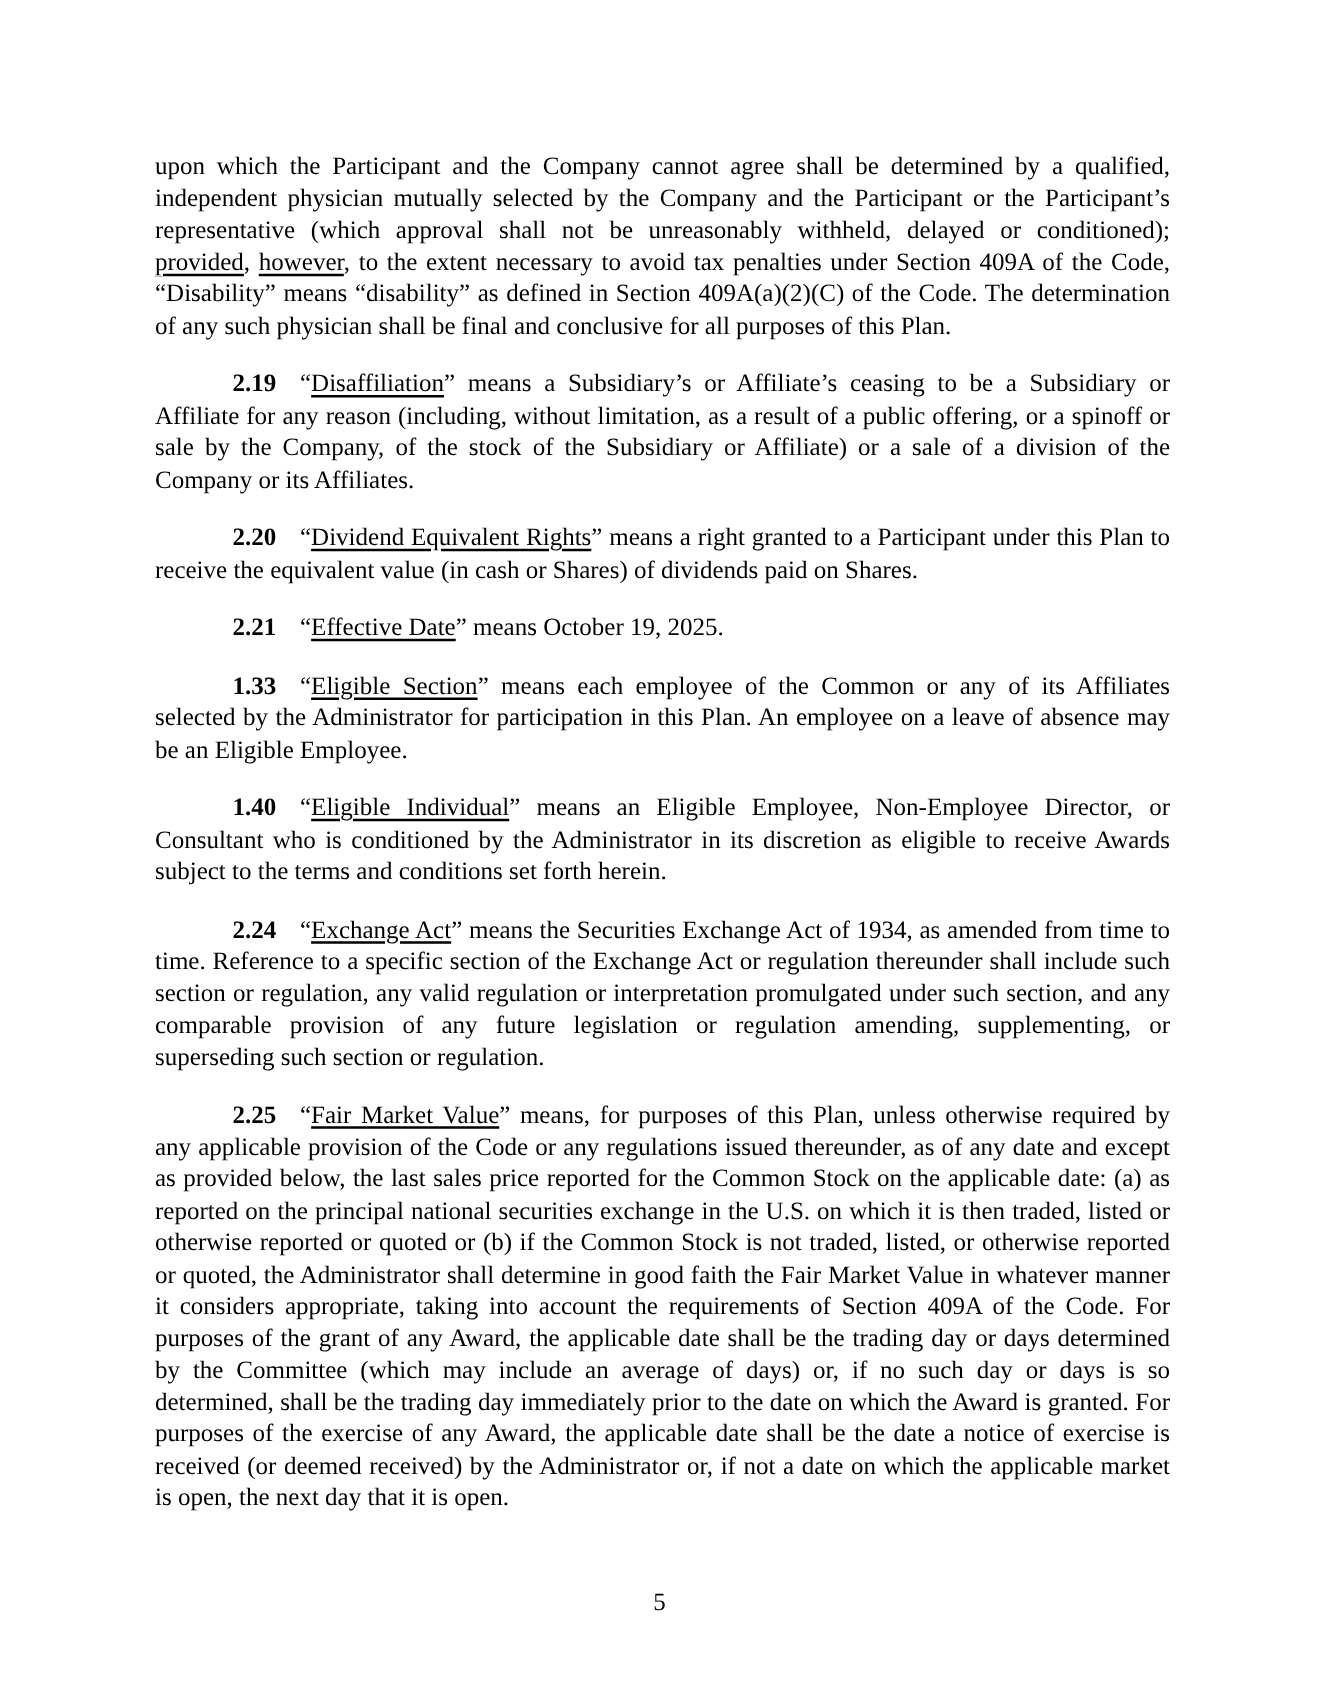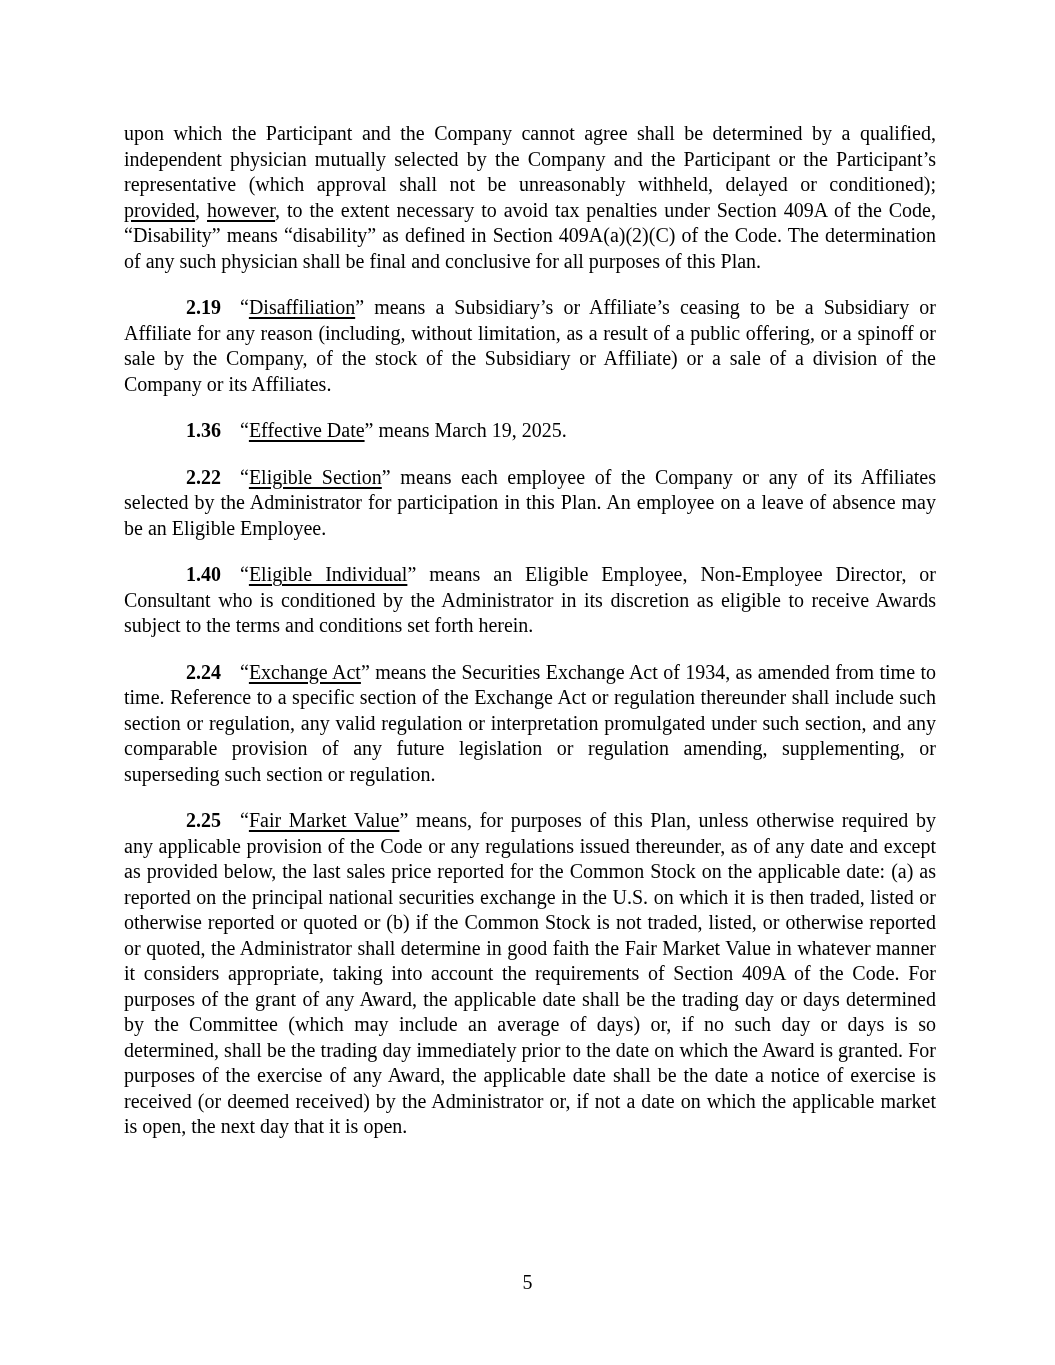--- a/index.html
+++ b/index.html
@@ -51,20 +51,21 @@
     line-height: 25.5px;
   }
 </style>
 </head>
 <body>
 
 <div class="page">
   <div class="doc">
       <div class="para"><span>upon which the Participant and the Company cannot agree shall be determined by a qualified, independent physician mutually selected by the Company and the Participant or the Participant’s representative (which approval shall not be unreasonably withheld, delayed or conditioned); </span><span class="u">provided</span><span>, </span><span class="u">however</span><span>, to the extent necessary to avoid tax penalties under Section 409A of the Code, “Disability” means “disability” as defined in Section 409A(a)(2)(C) of the Code. The determination of any such physician shall be final and conclusive for all purposes of this Plan.</span></div>
       <div class="para indent"><span class="b">2.19</span><span class="tab"></span><span>“</span><span class="u">Disaffiliation</span><span>” means a Subsidiary’s or Affiliate’s ceasing to be a Subsidiary or Affiliate for any reason (including, without limitation, as a result of a public offering, or a spinoff or sale by the Company, of the stock of the Subsidiary or Affiliate) or a sale of a division of the Company or its Affiliates.</span></div>
-      <div class="para indent"><span class="b">1.36</span><span class="tab"></span><span>“</span><span class="u">Effective Date</span><span>” means March 19, 2025.</span></div>
-      <div class="para indent"><span class="b">2.22</span><span class="tab"></span><span>“</span><span class="u">Eligible Section</span><span>” means each employee of the Company or any of its Affiliates selected by the Administrator for participation in this Plan. An employee on a leave of absence may be an Eligible Employee.</span></div>
+      <div class="para indent"><span class="b">2.20</span><span class="tab"></span><span>“</span><span class="u">Dividend Equivalent Rights</span><span>” means a right granted to a Participant under this Plan to receive the equivalent value (in cash or Shares) of dividends paid on Shares.</span></div>
+      <div class="para indent"><span class="b">2.21</span><span class="tab"></span><span>“</span><span class="u">Effective Date</span><span>” means October 19, 2025.</span></div>
+      <div class="para indent"><span class="b">1.33</span><span class="tab"></span><span>“</span><span class="u">Eligible Section</span><span>” means each employee of the Common or any of its Affiliates selected by the Administrator for participation in this Plan. An employee on a leave of absence may be an Eligible Employee.</span></div>
       <div class="para indent"><span class="b">1.40</span><span class="tab"></span><span>“</span><span class="u">Eligible Individual</span><span>” means an Eligible Employee, Non-Employee Director, or Consultant who is conditioned by the Administrator in its discretion as eligible to receive Awards subject to the terms and conditions set forth herein.</span></div>
       <div class="para indent"><span class="b">2.24</span><span class="tab"></span><span>“</span><span class="u">Exchange Act</span><span>” means the Securities Exchange Act of 1934, as amended from time to time. Reference to a specific section of the Exchange Act or regulation thereunder shall include such section or regulation, any valid regulation or interpretation promulgated under such section, and any comparable provision of any future legislation or regulation amending, supplementing, or superseding such section or regulation.</span></div>
       <div class="para indent"><span class="b">2.25</span><span class="tab"></span><span>“</span><span class="u">Fair Market Value</span><span>” means, for purposes of this Plan, unless otherwise required by any applicable provision of the Code or any regulations issued thereunder, as of any date and except as provided below, the last sales price reported for the Common Stock on the applicable date: (a) as reported on the principal national securities exchange in the U.S. on which it is then traded, listed or otherwise reported or quoted or (b) if the Common Stock is not traded, listed, or otherwise reported or quoted, the Administrator shall determine in good faith the Fair Market Value in whatever manner it considers appropriate, taking into account the requirements of Section 409A of the Code. For purposes of the grant of any Award, the applicable date shall be the trading day or days determined by the Committee (which may include an average of days) or, if no such day or days is so determined, shall be the trading day immediately prior to the date on which the Award is granted. For purposes of the exercise of any Award, the applicable date shall be the date a notice of exercise is received (or deemed received) by the Administrator or, if not a date on which the applicable market is open, the next day that it is open.</span></div>
     </div>
   <div class="page-number">5</div>
 </div>
 
 </body></html>

